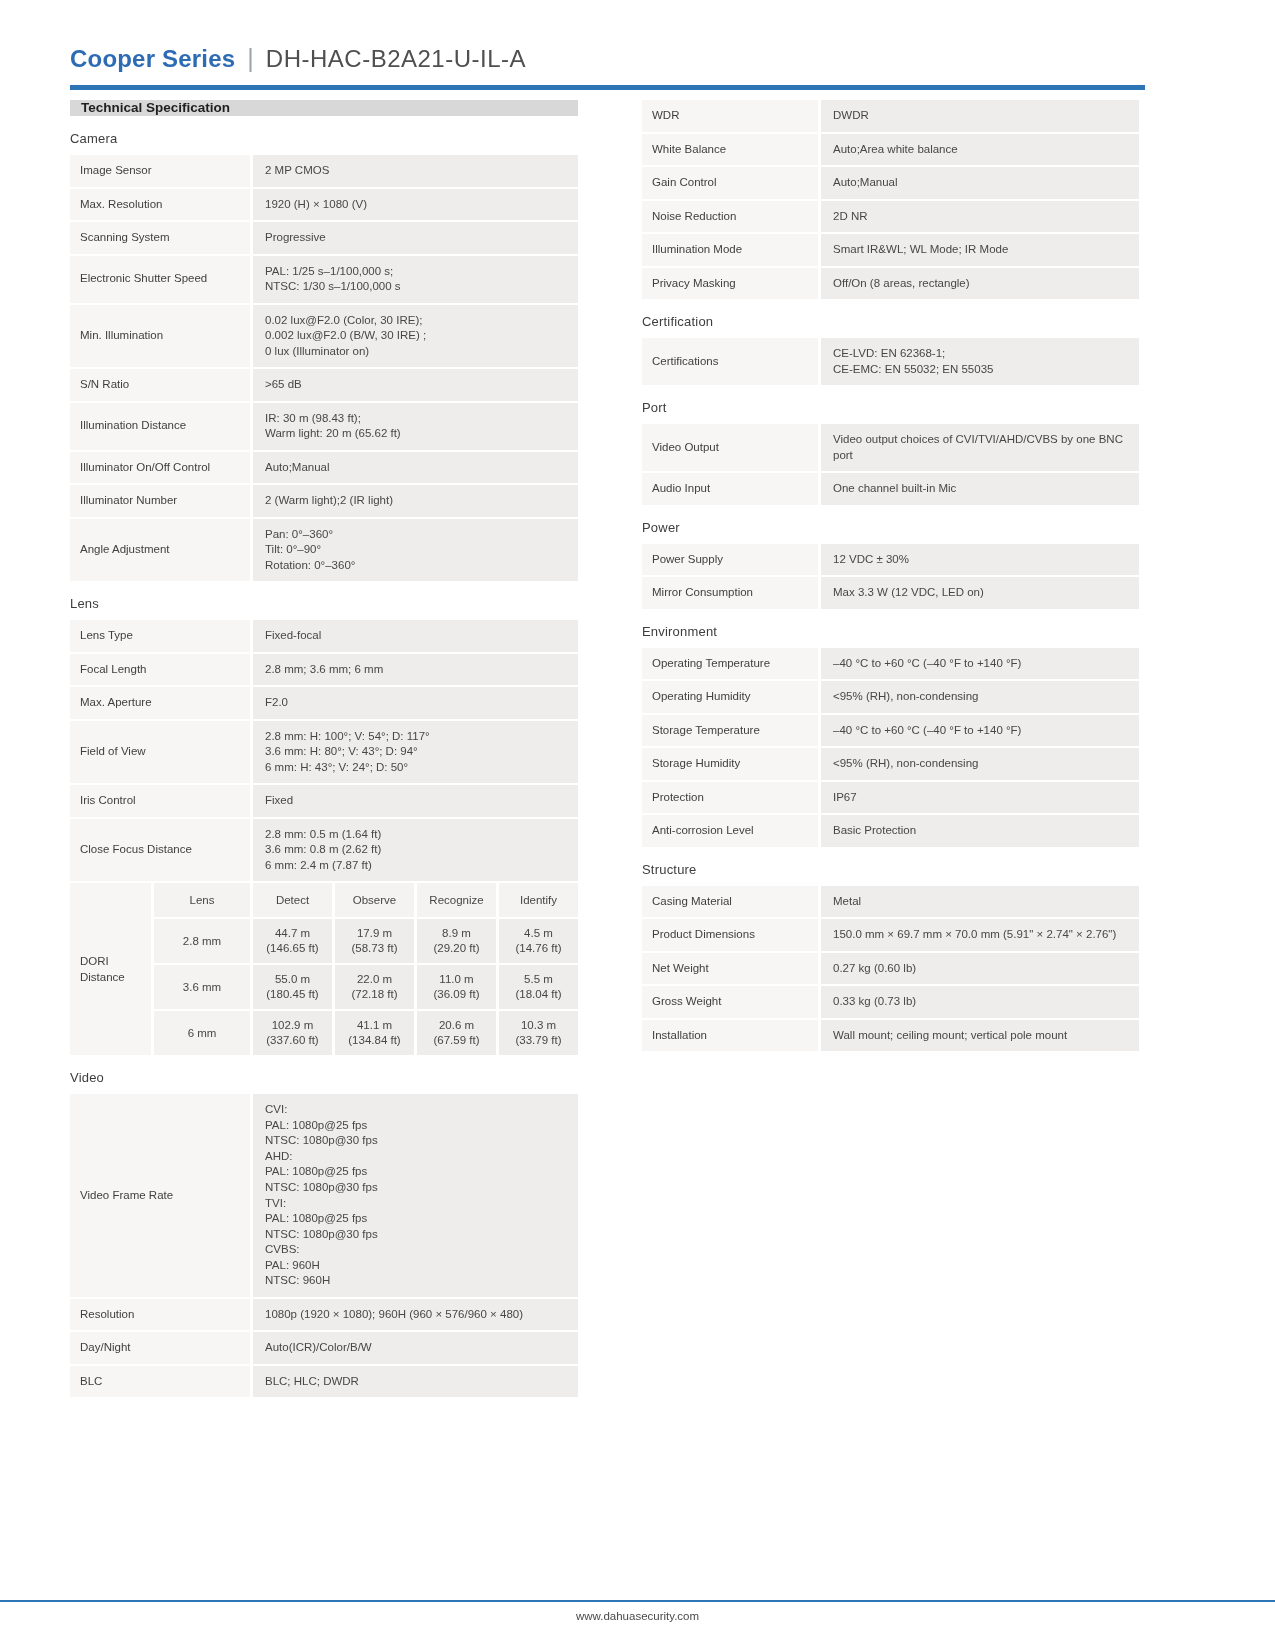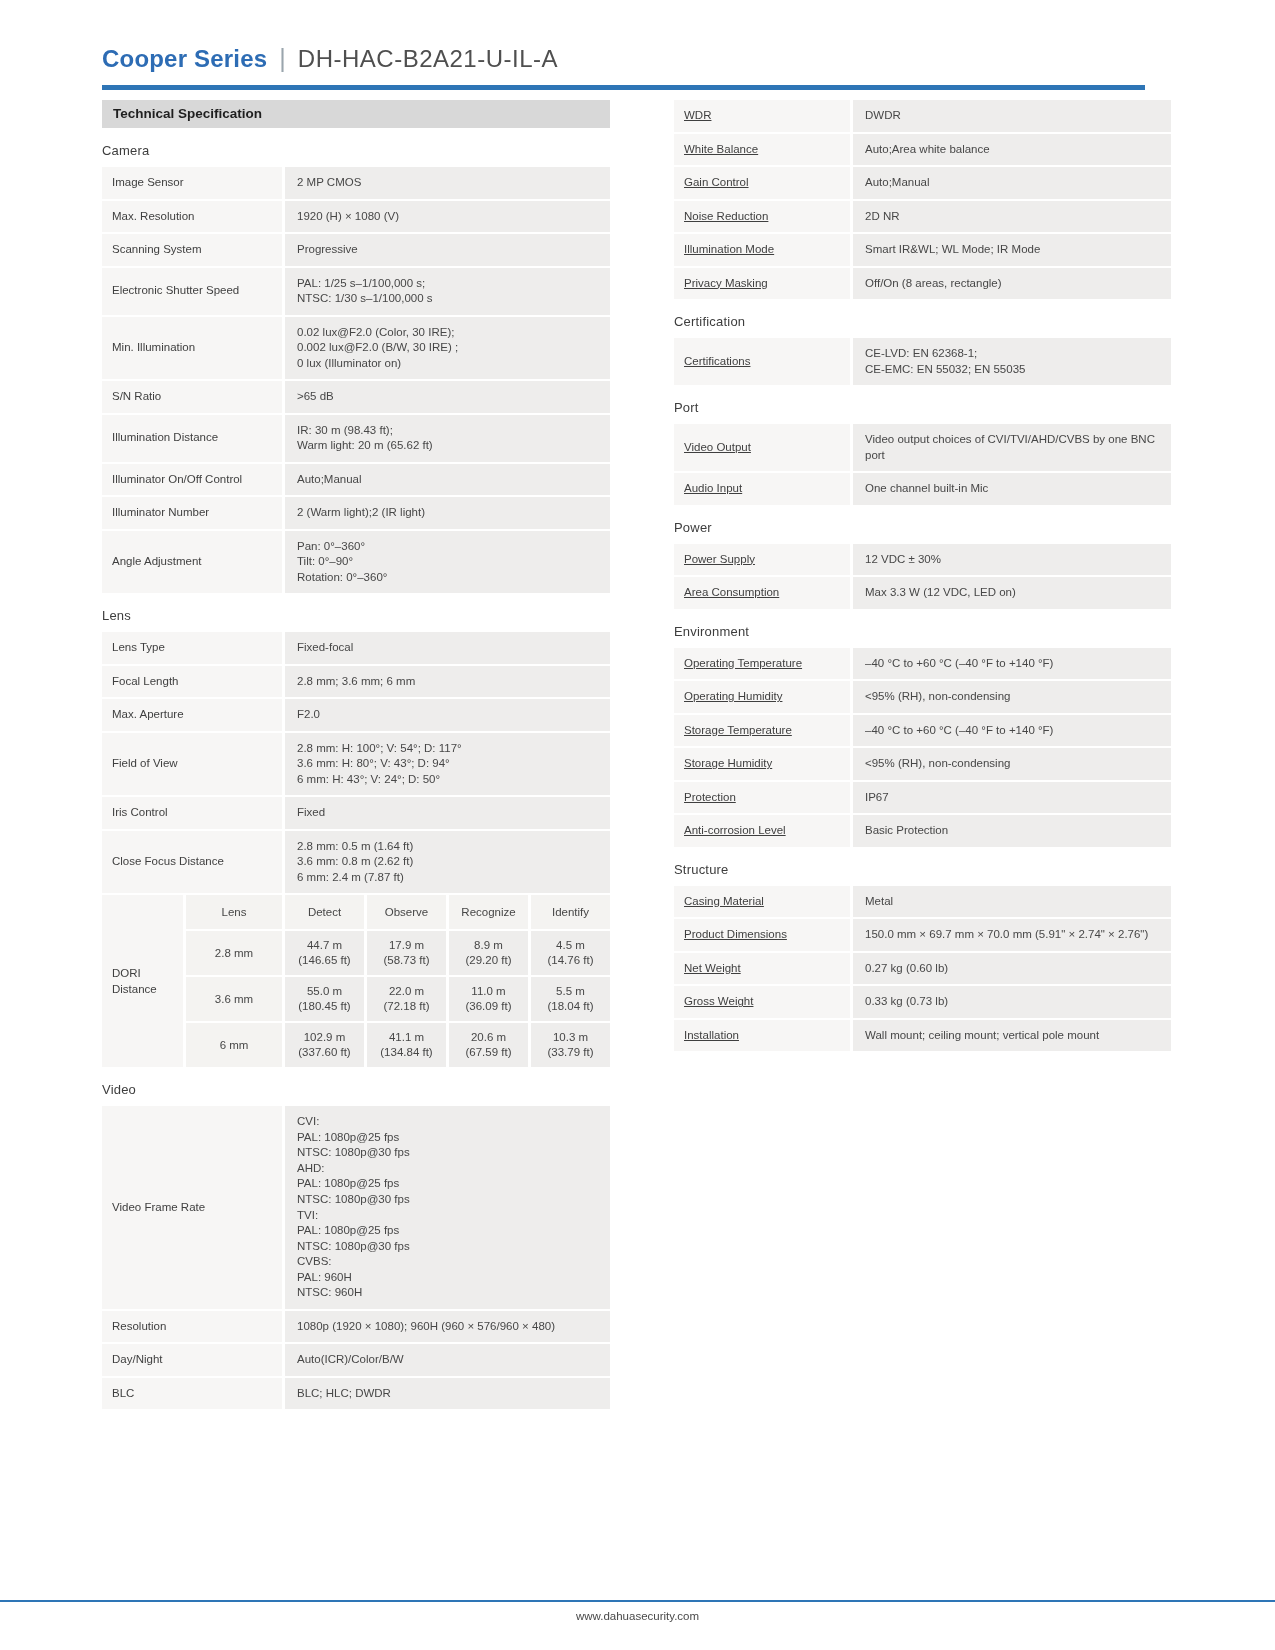--- a/index.html
+++ b/index.html
@@ -8,44 +8,44 @@
     --title-bar-bg:#d8d8d8;
     --label-cell-bg:#f7f6f5;
     --value-cell-bg:#eeedec;
     --lens-cell-bg:#f4f3f1;
     --text-dark:#3d3d3d;
     --text-cell:#474747;
   }
   *{box-sizing:border-box;margin:0;padding:0;}
   html,body{background:#ffffff;}
   body{font-family:"Liberation Sans","DejaVu Sans",sans-serif;color:var(--text-cell);}
-  .page{position:relative;width:1275px;height:1650px;background:#fff;overflow:hidden;padding-left:32px;}
+  .page{position:relative;width:1275px;height:1650px;background:#fff;overflow:hidden;}
 
   
   .doc-header{padding:44px 130px 0 70px;}
   .title-line{font-size:24px;display:flex;align-items:baseline;gap:12px;white-space:nowrap;}
   .series{color:var(--series-blue);font-weight:600;letter-spacing:.2px;}
   .sep{color:#9aa5ad;font-weight:300;font-size:25px;}
   .model{color:#4f4f4f;font-weight:400;letter-spacing:.5px;}
   .blue-rule{height:5px;background:var(--accent-blue);margin-top:12px;}
 
   
   .columns{display:flex;padding:10px 0 0 70px;gap:64px;}
   .col-left{width:508px;flex:0 0 508px;}
   .col-right{width:497px;flex:0 0 497px;}
 
   .techspec-bar{background:var(--title-bar-bg);color:#1f1f1f;font-weight:700;font-size:13.5px;
-    padding:7px 11px;line-height:1;height:28px;display:flex;align-items:center;}
+    padding:7px 11px;line-height:1;height:16px;display:flex;align-items:center;}
 
   .section-title{font-size:13px;color:var(--text-dark);margin:15px 0 9px 0;font-weight:400;letter-spacing:.2px;}
 
   .spec-row{display:flex;gap:3px;margin-bottom:2px;}
   .cell{font-size:11.5px;line-height:1.35;display:flex;align-items:center;white-space:pre-line;}
   .cell.label{background:var(--label-cell-bg);flex:0 0 180px;padding:8px 10px;color:#3f3f3f;}
-  .col-right .cell.label{flex:0 0 176px;text-decoration:underline;}
+  .col-right .cell.label{flex:0 0 176px;}
   .cell.value{background:var(--value-cell-bg);flex:1 1 auto;padding:8px 12px;}
 
   
   .dori-grid{display:grid;grid-template-columns:81px 96px 1fr 1fr 1fr 1fr;
     grid-template-rows:34px 44px 44px 44px;gap:2px 3px;margin-bottom:2px;}
   .dori-grid .dcell{font-size:11.5px;line-height:1.3;display:flex;align-items:center;justify-content:center;
     text-align:center;white-space:pre-line;background:var(--value-cell-bg);padding:4px 2px;}
   .dori-label{grid-row:1 / span 4;background:var(--label-cell-bg);display:flex;align-items:center;
     padding:0 10px;font-size:11.5px;line-height:1.4;color:#3f3f3f;}
   .dori-lens{background:var(--lens-cell-bg) !important;}
@@ -255,21 +255,21 @@
         <div class="spec-row">
           <div class="cell label">Audio Input</div>
           <div class="cell value">One channel built-in Mic</div>
         </div>
         <div class="section-title">Power</div>
         <div class="spec-row">
           <div class="cell label">Power Supply</div>
           <div class="cell value">12 VDC ± 30%</div>
         </div>
         <div class="spec-row">
-          <div class="cell label">Area Consumption</div>
+          <div class="cell label">Mirror Consumption</div>
           <div class="cell value">Max 3.3 W (12 VDC, LED on)</div>
         </div>
         <div class="section-title">Environment</div>
         <div class="spec-row">
           <div class="cell label">Operating Temperature</div>
           <div class="cell value">–40 °C to +60 °C (–40 °F to +140 °F)</div>
         </div>
         <div class="spec-row">
           <div class="cell label">Operating Humidity</div>
           <div class="cell value">&lt;95% (RH), non-condensing</div>

